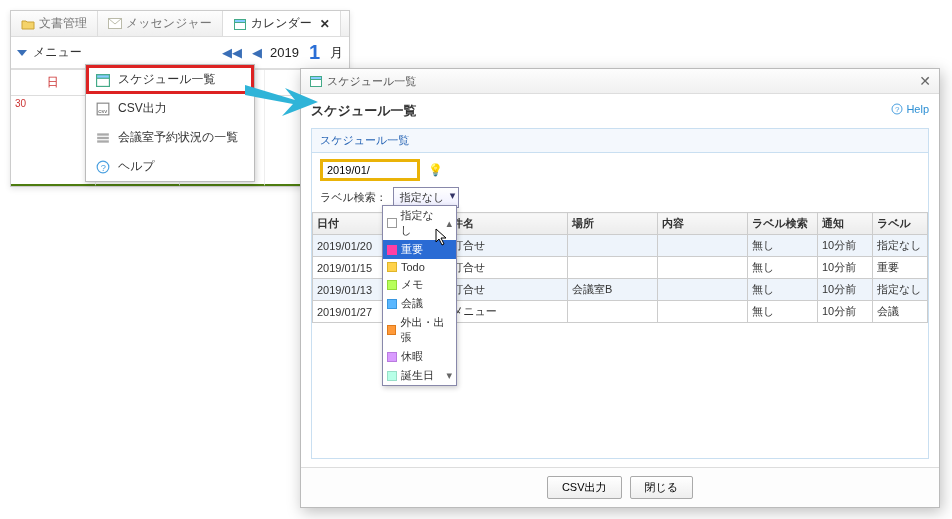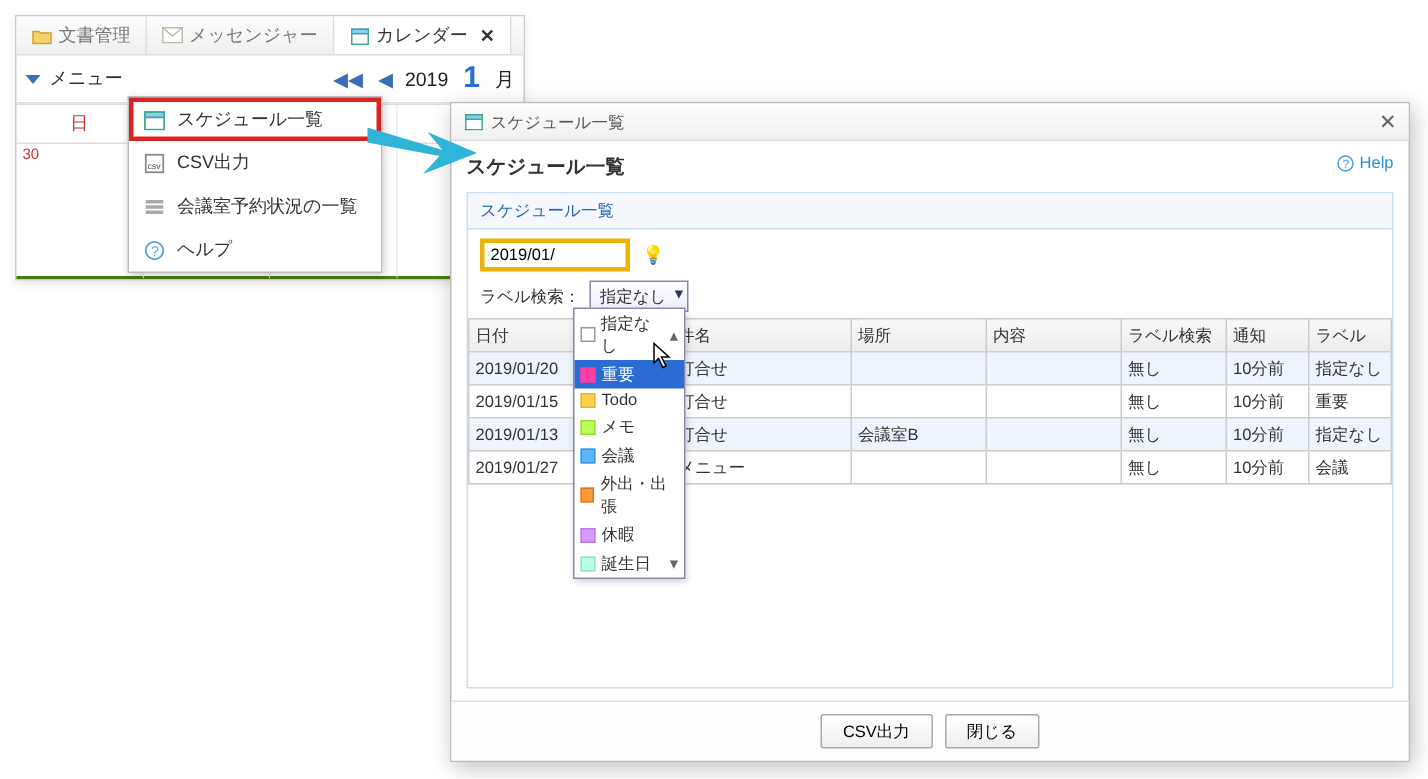--- a/index.html
+++ b/index.html
@@ -41,21 +41,21 @@
 .bulb{color:#e6c23b;cursor:pointer}
 .lbl-row{display:flex;align-items:center;gap:6px;padding:0 8px 4px;font-size:11px}
 .sel{border:1px solid #88a;background:linear-gradient(#fff,#eef);padding:2px 14px 2px 6px;font-size:11px;position:relative;cursor:pointer}
 .sel::after{content:"▾";position:absolute;right:3px;top:1px;color:#336}
 .dropdown{position:absolute;border:1px solid #88a;background:#fff;font-size:11px;width:75px;box-shadow:1px 2px 5px rgba(0,0,0,.2);z-index:20}
 .dd-item{display:flex;align-items:center;gap:4px;padding:2px 4px;cursor:pointer}
 .dd-item.sel-hl{background:#2a6bd4;color:#fff}
 .sw{width:10px;height:10px;display:inline-block;border:1px solid #999}
 .tbl{border-collapse:collapse;width:100%;font-size:11px}
 .tbl th,.tbl td{border:1px solid #ccc;padding:3px 4px;text-align:left;white-space:nowrap}
-.tbl th{background:linear-gradient(#f8f8f8,#ececec);font-weight:normal;color:#333}
+.tbl th{background:linear-gradient(#f8f8f8,#ececec);font-weight:bold;color:#333}
 .tbl tr.odd{background:#eef4fb}
 .tbl tr.even{background:#fff}
 .scrollarea{flex:1;overflow:auto;padding:0 0 4px 0;position:relative}
 .dlg-foot{display:flex;justify-content:center;gap:8px;padding:8px;border-top:1px solid #ddd;background:#fdfdfd}
 .btn{border:1px solid #aaa;background:linear-gradient(#fff,#eee);padding:3px 14px;font-size:11px;cursor:pointer;border-radius:2px}
 .cur{position:absolute;width:14px;height:18px;pointer-events:none;z-index:30}
 </style>
 </head>
 <body>
 

